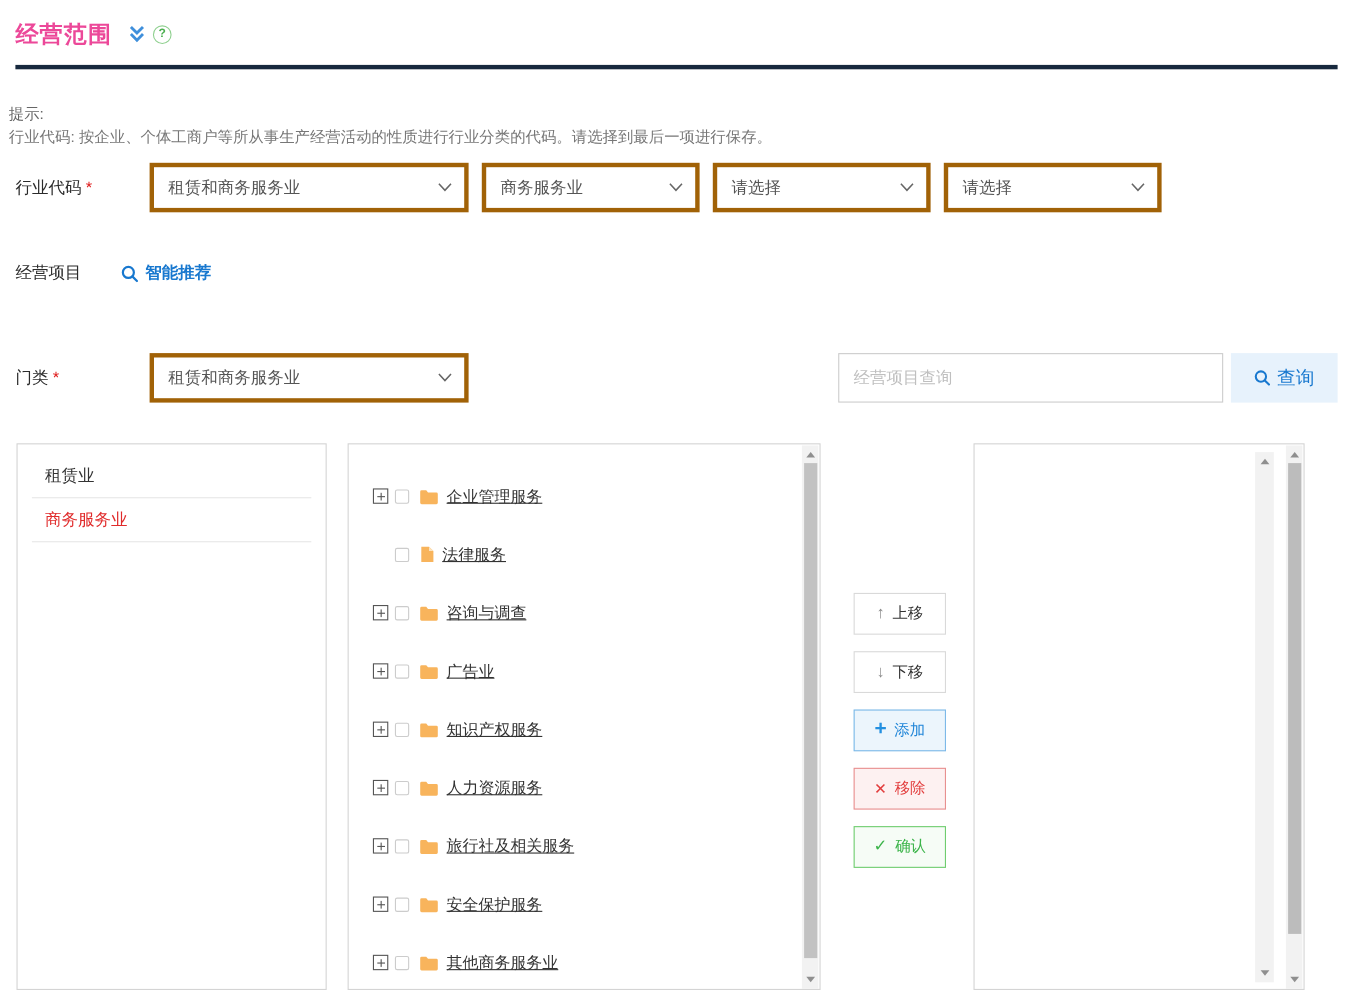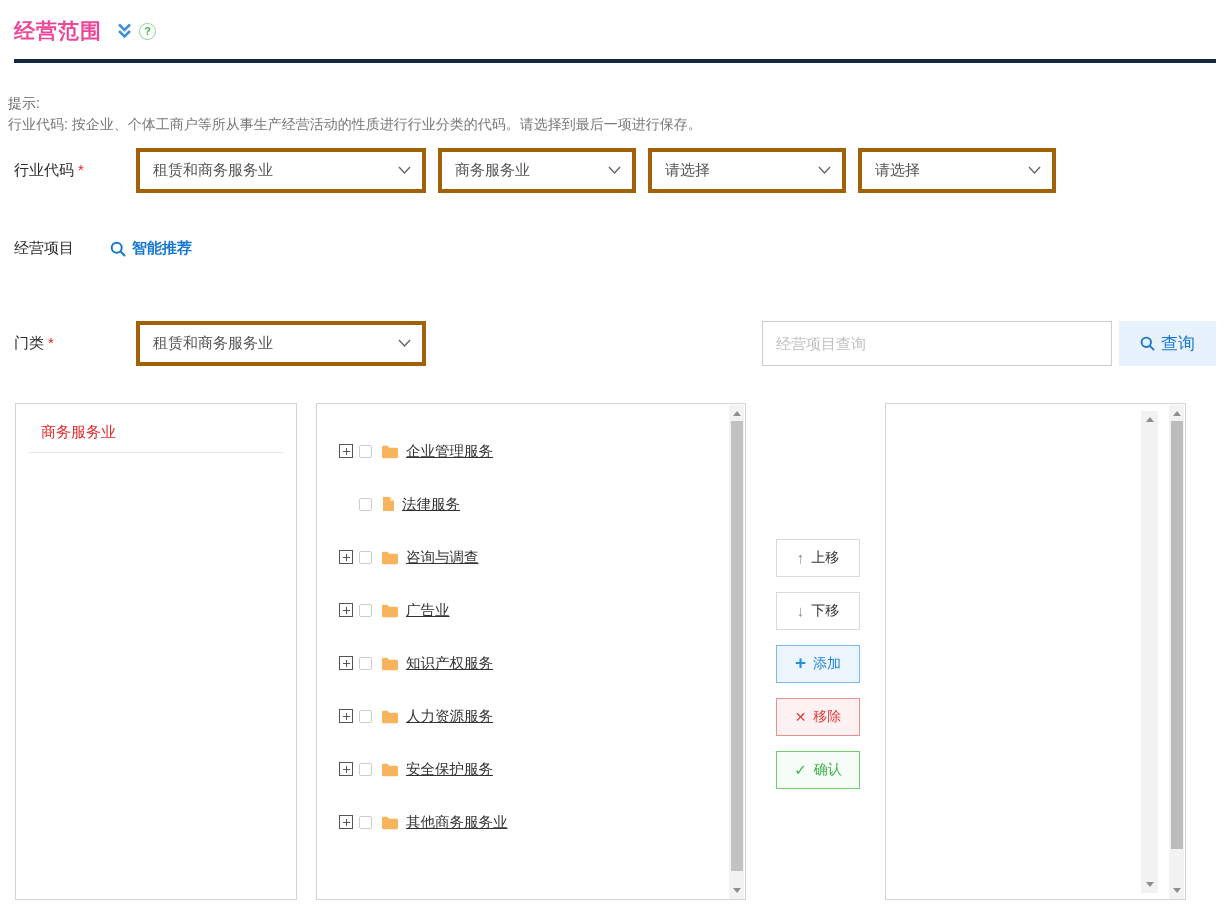--- a/index.html
+++ b/index.html
@@ -176,20 +176,21 @@
         <line x1="10.5" y1="10.5" x2="14.5" y2="14.5" stroke="#1878cf" stroke-width="2" stroke-linecap="round"></line>
       </svg>
       <span>查询</span>
     </button>
   </div>
 </div>
 
 <div class="panels">
 
   <div class="panel left-panel">
+    <div class="cat-item">租赁业</div>
     <div class="cat-item selected">商务服务业</div>
   </div>
 
   <div class="panel tree-panel">
 
     <div class="tree-row">
       <span class="expander"></span>
       <span class="checkbox"></span>
       <span class="node-icon">
           <svg width="18" height="15" viewBox="0 0 18 15">
@@ -247,20 +248,30 @@
       <span class="expander"></span>
       <span class="checkbox"></span>
       <span class="node-icon">
           <svg width="18" height="15" viewBox="0 0 18 15">
             <path d="M1,3 a1.3,1.3 0 0 1 1.3,-1.3 h4.2 l1.6,2 h7.6 a1.3,1.3 0 0 1 1.3,1.3 v8 a1.3,1.3 0 0 1 -1.3,1.3 h-13.4 a1.3,1.3 0 0 1 -1.3,-1.3 z" fill="#f8b45c"></path>
           </svg>
         </span>
       <span class="tree-label">人力资源服务</span>
     </div>
 
+    <div class="tree-row">
+      <span class="expander"></span>
+      <span class="checkbox"></span>
+      <span class="node-icon">
+          <svg width="18" height="15" viewBox="0 0 18 15">
+            <path d="M1,3 a1.3,1.3 0 0 1 1.3,-1.3 h4.2 l1.6,2 h7.6 a1.3,1.3 0 0 1 1.3,1.3 v8 a1.3,1.3 0 0 1 -1.3,1.3 h-13.4 a1.3,1.3 0 0 1 -1.3,-1.3 z" fill="#f8b45c"></path>
+          </svg>
+        </span>
+      <span class="tree-label">旅行社及相关服务</span>
+    </div>
 
     <div class="tree-row">
       <span class="expander"></span>
       <span class="checkbox"></span>
       <span class="node-icon">
           <svg width="18" height="15" viewBox="0 0 18 15">
             <path d="M1,3 a1.3,1.3 0 0 1 1.3,-1.3 h4.2 l1.6,2 h7.6 a1.3,1.3 0 0 1 1.3,1.3 v8 a1.3,1.3 0 0 1 -1.3,1.3 h-13.4 a1.3,1.3 0 0 1 -1.3,-1.3 z" fill="#f8b45c"></path>
           </svg>
         </span>
       <span class="tree-label">安全保护服务</span>

